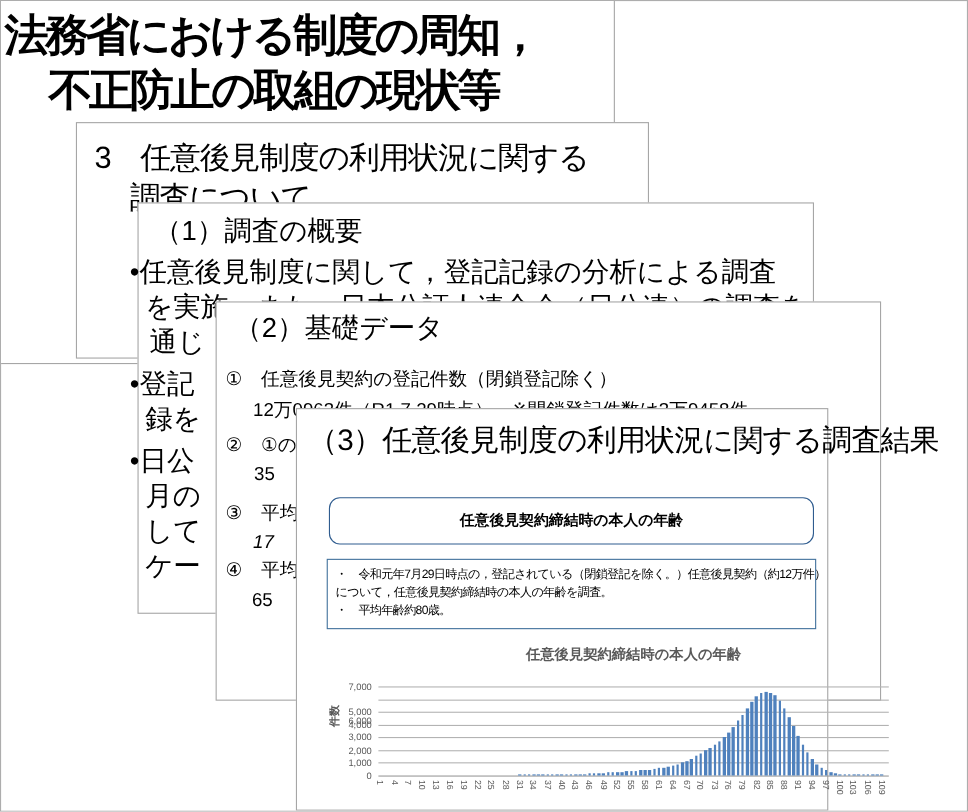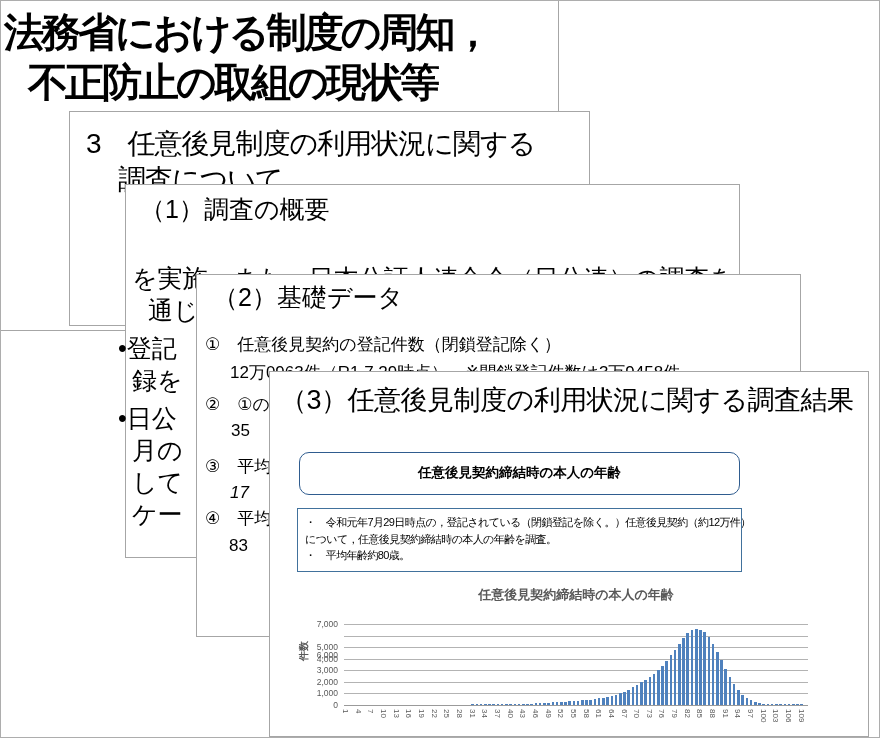--- a/index.html
+++ b/index.html
@@ -7,39 +7,39 @@
     position:relative;width:878px;height:736px;margin:0;
     background:#fff;border:1px solid #adadad;overflow:hidden;
     font-family:"Liberation Sans","DejaVu Sans",sans-serif;color:#000;
   }
   .box{position:absolute;background:#fff;border:1px solid #a6a6a6;box-sizing:border-box;}
   
   .title-box{left:-2px;top:-2px;width:560px;height:332px;z-index:1;}
   .s1{left:68px;top:110px;width:521px;height:215px;z-index:2;}
   .s2{left:124px;top:183px;width:615px;height:374px;z-index:3;}
   .s3{left:195px;top:273px;width:605px;height:363px;z-index:4;}
-  .s4{left:268px;top:370px;width:600px;height:366px;z-index:5;}
+  .s4{left:268px;top:370px;width:484px;height:366px;z-index:5;}
   .box>div{position:absolute;white-space:nowrap;}
 
   
   .t1,.t2{font-weight:bold;font-size:40px;letter-spacing:-3px;line-height:48px;}
   .t1{left:4px;top:8px;}
-  .t2{left:28px;top:58px;}
+  .t2{left:44px;top:58px;}
 
   
   .s1h1,.s1h2{font-size:28px;letter-spacing:-1px;}
   .s1h1{left:16px;top:13px;}
   .s1h2{left:48px;top:49px;}
 
   
   .s2h{left:14px;top:8px;font-size:25px;}
   .s2l{font-size:25px;letter-spacing:0;}
   .s2l0{left:-8px;top:45px;}
   .s2l1{left:6px;top:77px;}
-  .s2l2{left:22px;top:109px;text-align:center;}
+  .s2l2{left:10px;top:109px;text-align:center;}
   .s2l3{left:-8px;top:147px;}
   .s2l4{left:6px;top:179px;}
   .s2l5{left:-8px;top:217px;}
   .s2l6{left:6px;top:249px;}
   .s2l7{left:6px;top:281px;}
   .s2l8{left:6px;top:313px;}
 
   
   .s3h{left:16px;top:6px;font-size:25px;}
   .s3l{font-size:17px;}
@@ -89,40 +89,41 @@
     <div class="t2">不正防止の取組の現状等</div>
   </div>
 
   <div class="box s1">
     <div class="s1h1">3　任意後見制度の利用状況に関する</div>
     <div class="s1h2">調査について</div>
   </div>
 
   <div class="box s2">
     <div class="s2h">（1）調査の概要</div>
+    <div class="s2l s2l0">•任意後見制度に関して，登記記録の分析による調査</div>
     <div class="s2l s2l1">を実施。また，日本公証人連合会（日公連）の調査を</div>
     <div class="s2l s2l2">通じ</div>
     <div class="s2l s2l3">•登記</div>
     <div class="s2l s2l4">録を</div>
     <div class="s2l s2l5">•日公</div>
     <div class="s2l s2l6">月の</div>
     <div class="s2l s2l7">して</div>
     <div class="s2l s2l8">ケー</div>
   </div>
 
   <div class="box s3">
     <div class="s3h">（2）基礎データ</div>
     <div class="s3l s3l0">①　任意後見契約の登記件数（閉鎖登記除く）</div>
     <div class="s3l s3l1">12万0963件（R1.7.29時点）　※閉鎖登記件数は3万9458件</div>
     <div class="s3l s3l2">②　①のうち</div>
     <div class="s3l s3l3">35</div>
     <div class="s3l s3l4">③　平均</div>
     <div class="s3l s3l5">17</div>
     <div class="s3l s3l6">④　平均</div>
-    <div class="s3l s3l7">83</div>
+    <div class="s3l s3l7">65</div>
   </div>
 
   <div class="box s4">
     <div class="s4h">（3）任意後見制度の利用状況に関する調査結果</div>
     <div class="roundbox">
       <span>任意後見契約締結時の本人の年齢</span>
     </div>
     <div class="infobox">
       <div>・　令和元年7月29日時点の，登記されている（閉鎖登記を除く。）任意後見契約（約12万件）</div>
       <div>について，任意後見契約締結時の本人の年齢を調査。</div>

